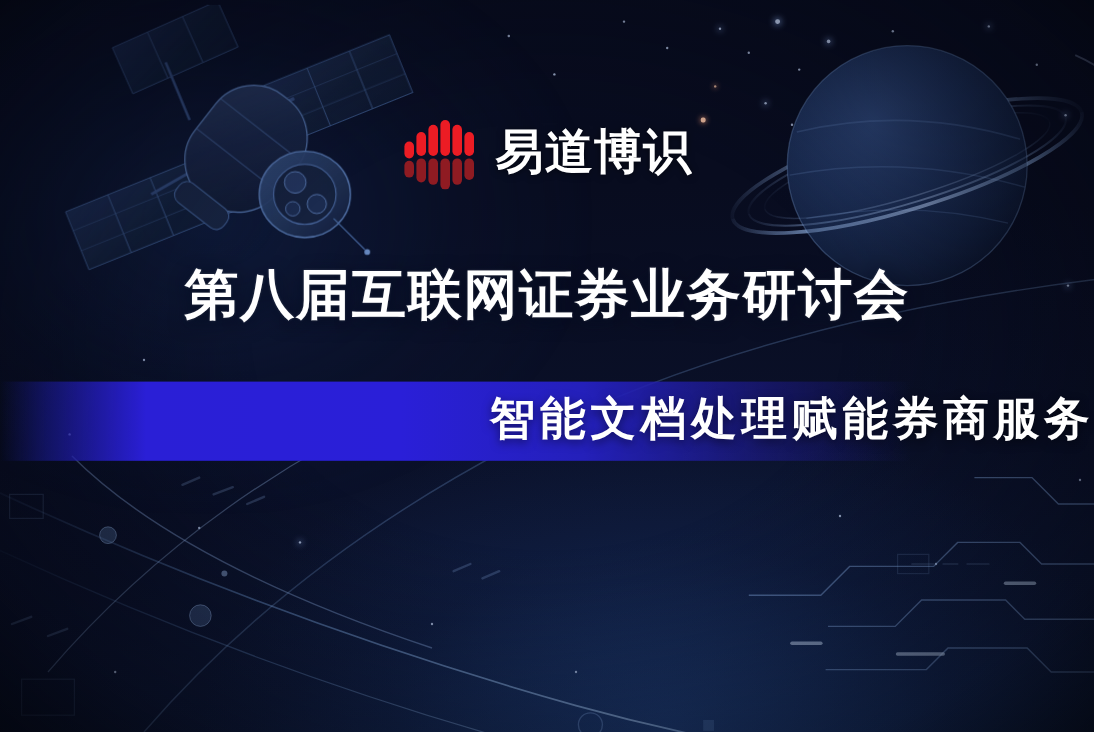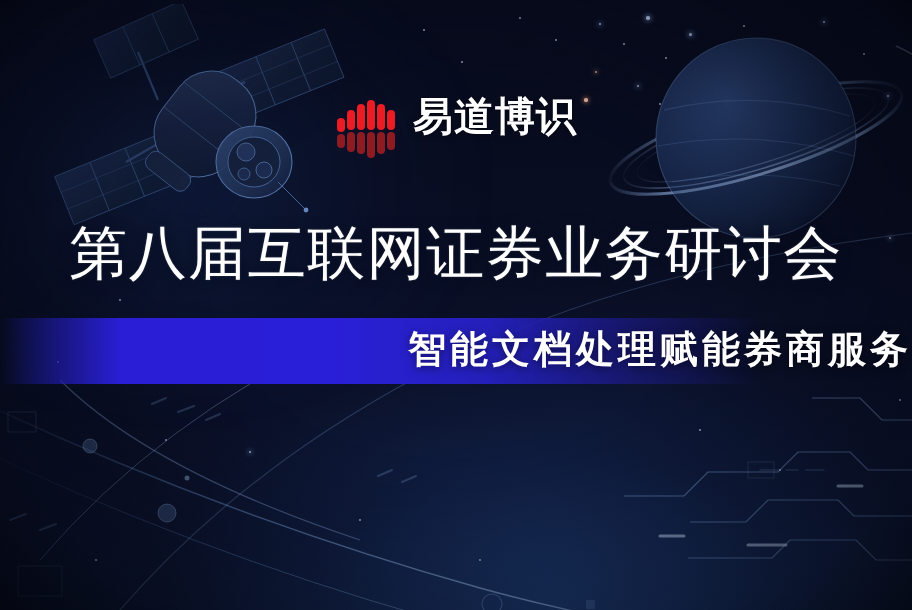--- a/index.html
+++ b/index.html
@@ -57,38 +57,38 @@
   }
   .planet-svg{width:100%;height:100%;display:block;}
 
   
   .circuits{position:absolute;inset:0;pointer-events:none;}
   .circuits svg{width:100%;height:100%;display:block;}
 
   
   .logo-row{
     position:absolute;left:0;right:0;top:96px;
-    display:flex;justify-content:center;gap:14px;
+    display:flex;align-items:center;justify-content:center;gap:14px;
   }
   .logo-mark{width:64px;height:62px;display:block;flex:0 0 auto;}
   .logo-word{
     font-size:40px;line-height:1;
     font-weight:700;
     color:#ffffff;
     letter-spacing:1px;
     text-shadow:0 1px 6px rgba(0,0,0,.55);
     white-space:nowrap;
   }
 
   
   .main-title{
     position:absolute;left:0;right:0;top:222px;
     text-align:center;
-    font-size:58px;line-height:1.08;
-    font-weight:400;
+    font-size:45px;line-height:1.08;
+    font-weight:700;
     color:#ffffff;
     letter-spacing:1.5px;
     white-space:nowrap;
     text-shadow:0 3px 14px rgba(4,10,30,.85), 0 0 2px rgba(255,255,255,.25);
   }
 
   
   .sub-band{
     position:absolute;left:0;top:318px;width:760px;height:66px;
     background:linear-gradient(90deg,

